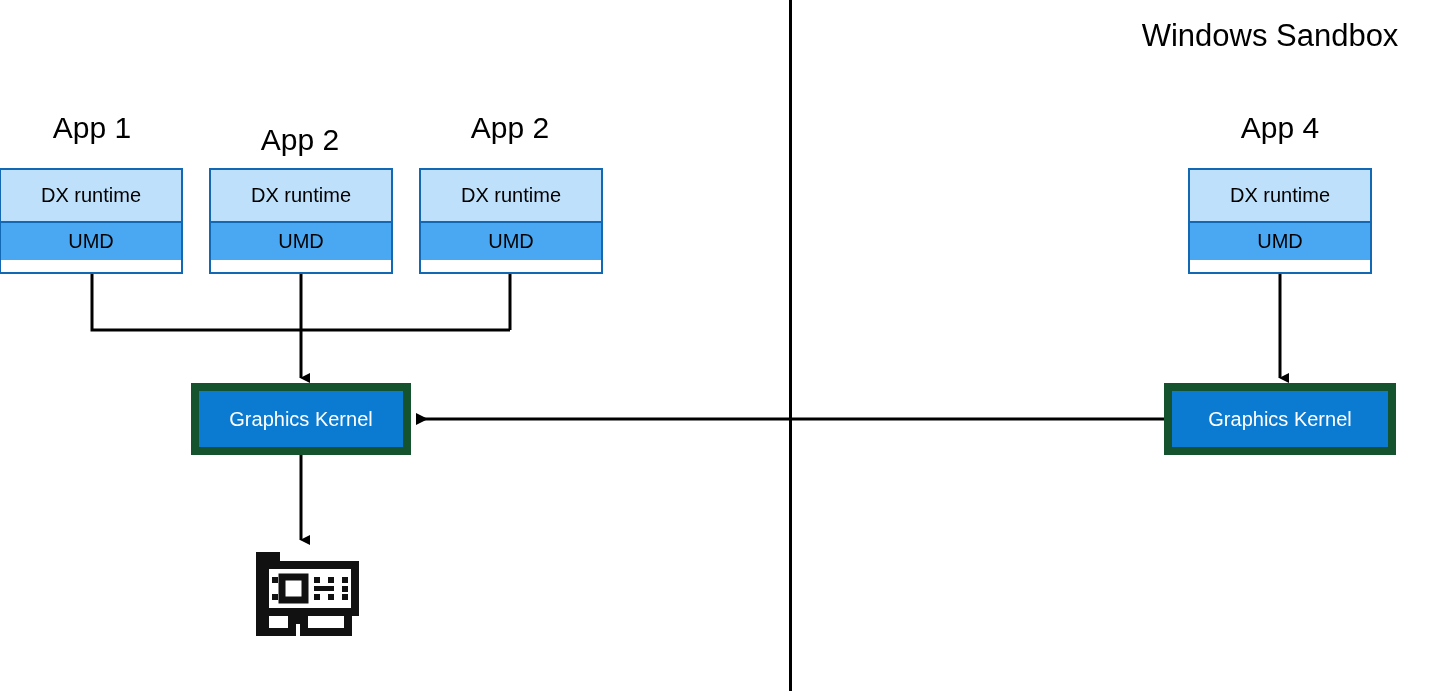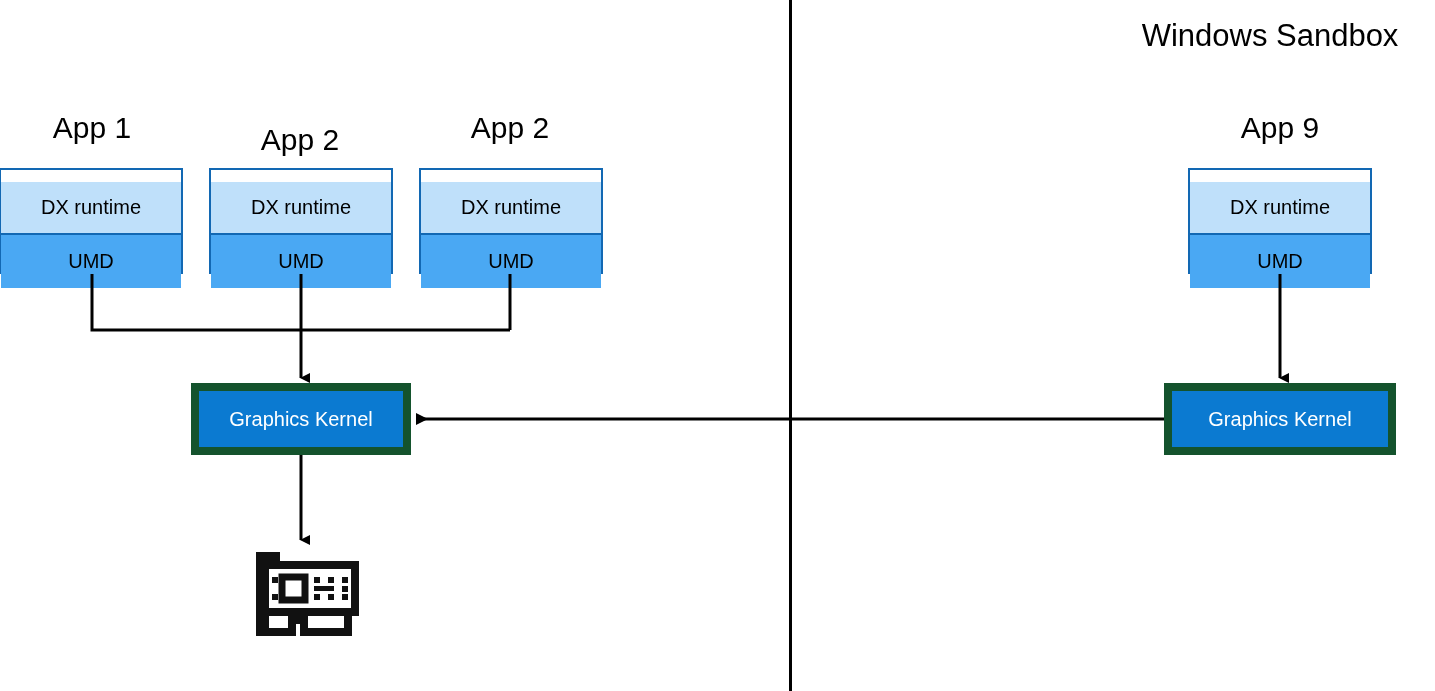--- a/index.html
+++ b/index.html
@@ -45,25 +45,24 @@
     align-items: center;
     justify-content: center;
     font-size: 20px;
     color: #000000;
     white-space: nowrap;
   }
   .stack-row.dx {
     background: #bfe0fa;
     border-bottom: 2px solid #1268b3;
     height: 53px;
-    margin-top: 12px;
   }
   .stack-row.umd {
     background: #4aa8f3;
-    height: 53px;
+    height: 37px;
   }
   .kernel-box {
     position: absolute;
     box-sizing: border-box;
     background: #0b7ad1;
     border: 8px solid #14532d;
     display: flex;
     align-items: center;
     justify-content: center;
     font-size: 20px;
@@ -107,21 +106,21 @@
     <div class="stack-row dx">DX runtime</div>
     <div class="stack-row umd">UMD</div>
   </div>
 
   <div class="app-label" style="left:400px; top:113px; width:220px;">App 2</div>
   <div class="app-stack" style="left:419px; top:168px; width:184px; height:106px;">
     <div class="stack-row dx">DX runtime</div>
     <div class="stack-row umd">UMD</div>
   </div>
 
-  <div class="app-label" style="left:1170px; top:113px; width:220px;">App 9</div>
+  <div class="app-label" style="left:1170px; top:113px; width:220px;">App 4</div>
   <div class="app-stack" style="left:1188px; top:168px; width:184px; height:106px;">
     <div class="stack-row dx">DX runtime</div>
     <div class="stack-row umd">UMD</div>
   </div>
 
   <div class="kernel-box" style="left:191px; top:383px; width:220px; height:72px;">Graphics Kernel</div>
 
   <div class="kernel-box" style="left:1164px; top:383px; width:232px; height:72px;">Graphics Kernel</div>
 
   <svg class="overlay" viewBox="0 0 1435 691">

